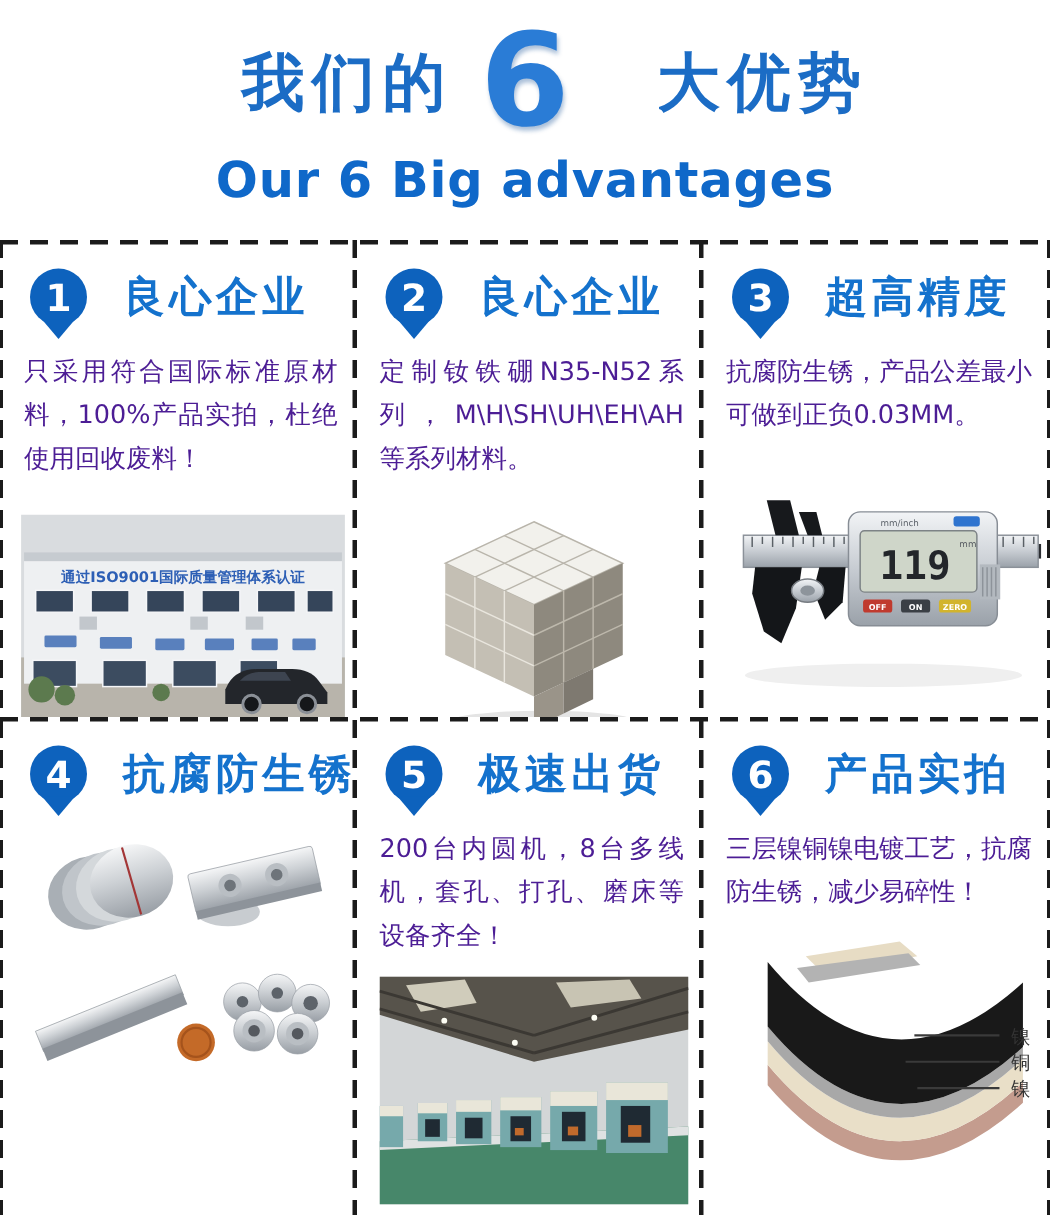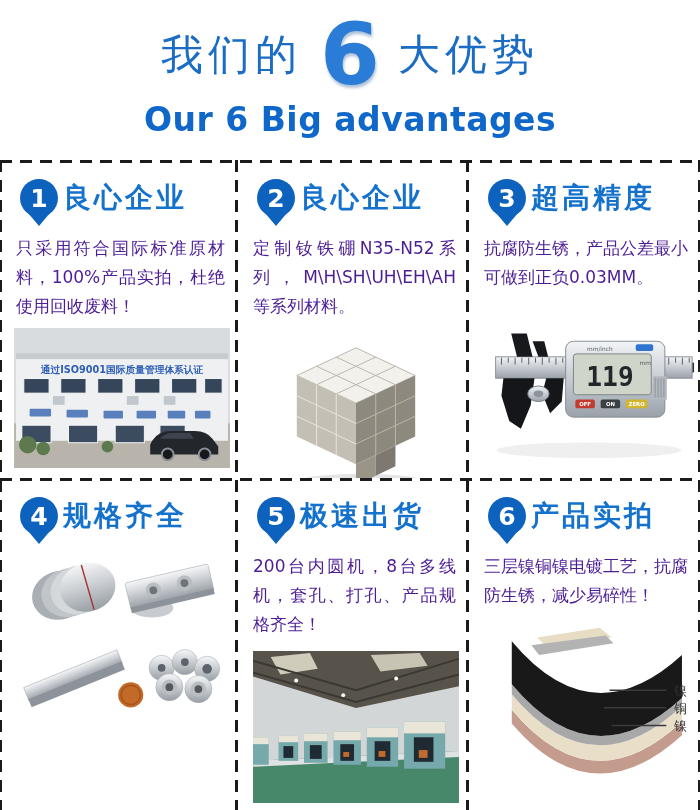--- a/index.html
+++ b/index.html
@@ -2,21 +2,21 @@
 <html><head>
 <meta charset="utf-8">
 <style>
   * { margin:0; padding:0; box-sizing:border-box; }
   html,body { width:700px; background:#ffffff; font-family:"DejaVu Sans","Liberation Sans",sans-serif; }
   .page { width:700px; height:810px; background:#fff; overflow:hidden; position:relative; }
 
   
   .header { height:160px; text-align:center; padding-top:14px; }
   .title-row { display:flex; align-items:center; justify-content:center; }
-  .title-cn { font-size:42px; font-weight:400; color:#1b6cc5; letter-spacing:5px; }
+  .title-cn { font-size:42px; font-weight:700; color:#1b6cc5; letter-spacing:5px;margin-left:40px; }
   .title-num { font-size:86px; font-weight:700; color:#2a7cd6; margin:0 18px; line-height:0.95;
                text-shadow:1px 3px 3px rgba(15,75,145,0.35); }
   .subtitle { margin-top:4px; font-size:33px; font-weight:600; color:#0f68c9; letter-spacing:0.5px; }
 
   
   .grid { position:relative; width:700px; height:650px;
           display:grid; grid-template-columns:237px 231px 232px; grid-template-rows:318px 332px; }
   .hline { position:absolute; left:0; width:700px; height:3px;
            background:repeating-linear-gradient(90deg,#1b1b1b 0 12px,transparent 12px 20px); }
   .hline.h1 { top:0; } .hline.h2 { top:318px; }
@@ -26,27 +26,27 @@
   .vline.vl { left:0; width:2px; } .vline.vr { right:0; width:2px; }
 
   .cell { padding:14px 10px 0 14px; overflow:hidden; }
 
   .cell-head { display:flex; align-items:center; margin-left:6px; height:48px; }
   .badge { position:relative; width:38px; height:38px; background:#0d62bd; border-radius:50%;
            display:flex; align-items:center; justify-content:center; flex:0 0 auto; }
   .badge::after { content:""; position:absolute; left:50%; bottom:-9px; transform:translateX(-50%);
                   border:11px solid transparent; border-bottom:0; border-top:13px solid #0d62bd; }
   .badge span { color:#fff; font-size:25px; font-weight:700; position:relative; z-index:1; }
-  .cell-title { margin-left:5px; font-size:28px; font-weight:700; color:#1472cd; letter-spacing:3px; white-space:nowrap; }
+  .cell-title { margin-left:24px; font-size:28px; font-weight:700; color:#1472cd; letter-spacing:3px; white-space:nowrap; }
 
   .cell-desc { margin:12px 2px 0 2px; font-size:17px; line-height:29px; color:#4c1d95; text-align:justify; }
 
   .cell-img { margin-top:8px; }
   .cell-img svg { display:block; }
-  .img-c1 { margin:7px 4px 0 0; }
+  .img-c1 { margin:22px 4px 0 0; }
   .img-c2 { margin-top:0; }
   .img-c3 { margin-top:16px; }
   .img-c4 { margin-top:6px; }
   .img-c5 { margin:12px 0 0 2px; }
   .img-c6 { margin-top:2px; }
 </style>
 </head>
 <body>
 
 <div class="page">
@@ -208,21 +208,21 @@
           <path d="M178 72v20M181 72v20M184 72v20M187 72v20" stroke="#8d939a" stroke-width="1"></path>
         </svg>
       </div>
     </section>
 
     <section class="cell">
       <div class="cell-head">
         <div class="badge">
           <span>4</span>
         </div>
-        <h3 class="cell-title">规格齐全</h3>
+        <h3 class="cell-title">抗腐防生锈</h3>
       </div>
       <div class="cell-img img-c4">
         <svg width="216" height="176" viewBox="0 0 222 182">
           <defs>
             <linearGradient id="mag" x1="0" y1="0" x2="0" y2="1">
               <stop offset="0" stop-color="#f5f6f7"></stop>
                 <stop offset="0.45" stop-color="#cdd1d5"></stop>
                 <stop offset="1" stop-color="#989ea5"></stop>
             </linearGradient>
             <linearGradient id="mag2" x1="0" y1="0" x2="1" y2="0">
@@ -270,21 +270,21 @@
       </div>
     </section>
 
     <section class="cell">
       <div class="cell-head">
         <div class="badge">
           <span>5</span>
         </div>
         <h3 class="cell-title">极速出货</h3>
       </div>
-      <p class="cell-desc">200台内圆机，8台多线机，套孔、打孔、产品规格齐全！</p>
+      <p class="cell-desc">200台内圆机，8台多线机，套孔、打孔、磨床等设备齐全！</p>
       <div class="cell-img img-c5">
         <svg width="206" height="152" viewBox="0 0 210 155">
           <rect width="210" height="155" fill="#d3d6d7"></rect>
           <polygon points="0,0 210,0 210,36 105,58 0,26" fill="#57534b"></polygon>
           <polygon points="18,6 58,2 66,18 28,24" fill="#ded9c8" opacity="0.9"></polygon>
           <polygon points="120,4 170,2 178,15 130,21" fill="#d5d0bf" opacity="0.9"></polygon>
           <path d="M0 10 L105 40 M210 8 L105 40 M0 22 L105 52 M210 24 L105 52" stroke="#3b3833" stroke-width="2" fill="none"></path>
           <circle cx="44" cy="30" r="2" fill="#fdfdf4"></circle>
             <circle cx="92" cy="45" r="2" fill="#fdfdf4"></circle>
             <circle cx="146" cy="28" r="2" fill="#fdfdf4"></circle>

